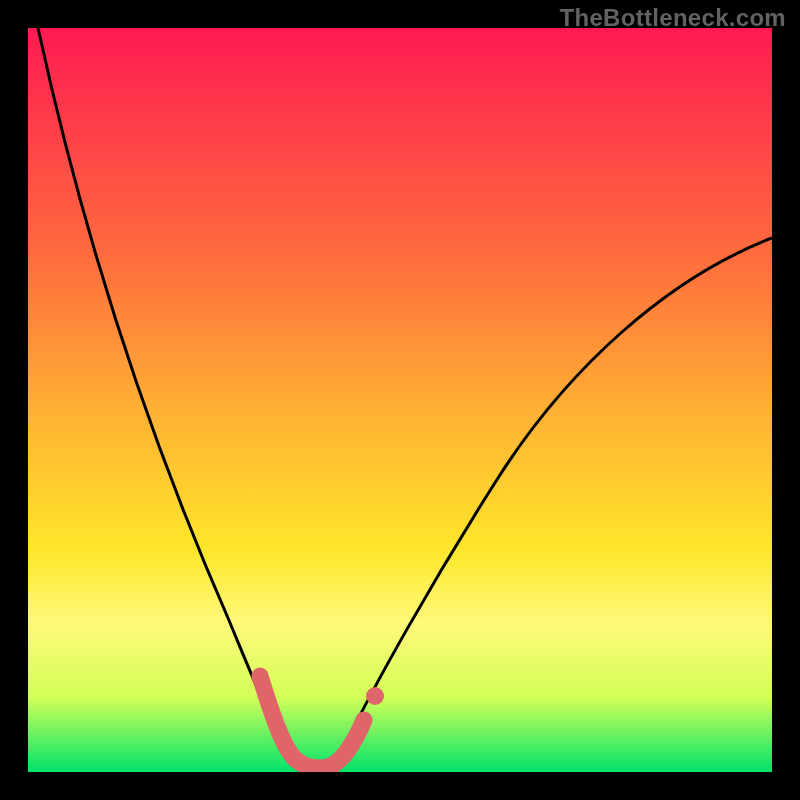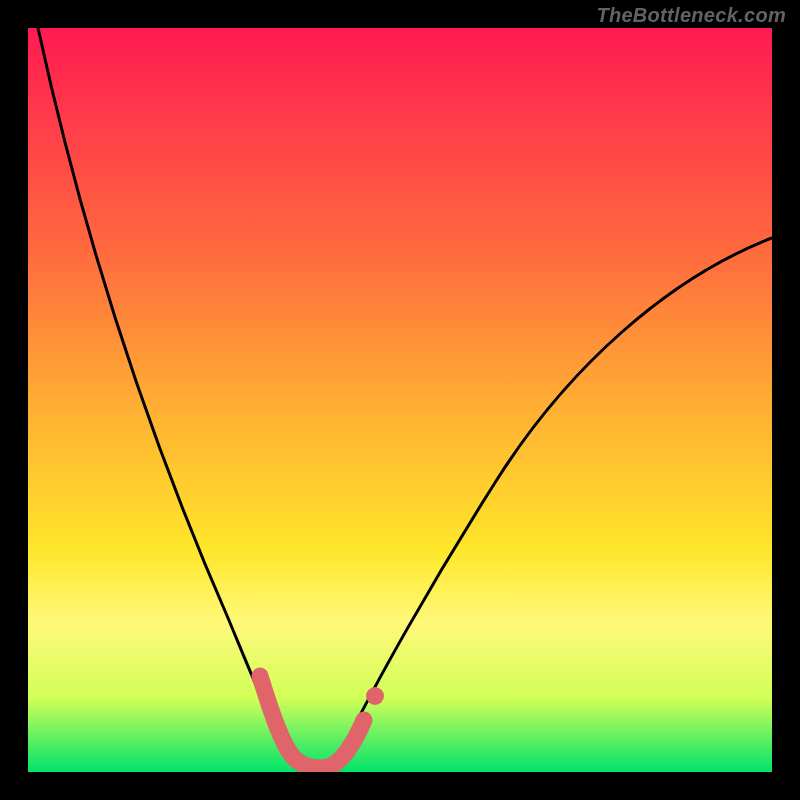--- a/index.html
+++ b/index.html
@@ -15,25 +15,24 @@
     position: relative;
     width: 800px;
     height: 800px;
     background: #000;
   }
   .watermark {
     position: absolute;
     top: 4px;
     right: 14px;
     color: #626262;
-    font-size: 20px;
+    font-size: 24px;
     font-weight: 600;
     letter-spacing: 0.3px;
     z-index: 5;
-    font-style: italic;
   }
   .plot {
     position: absolute;
     left: 28px;
     top: 28px;
     width: 744px;
     height: 744px;
     
     background: linear-gradient(
       to bottom,

